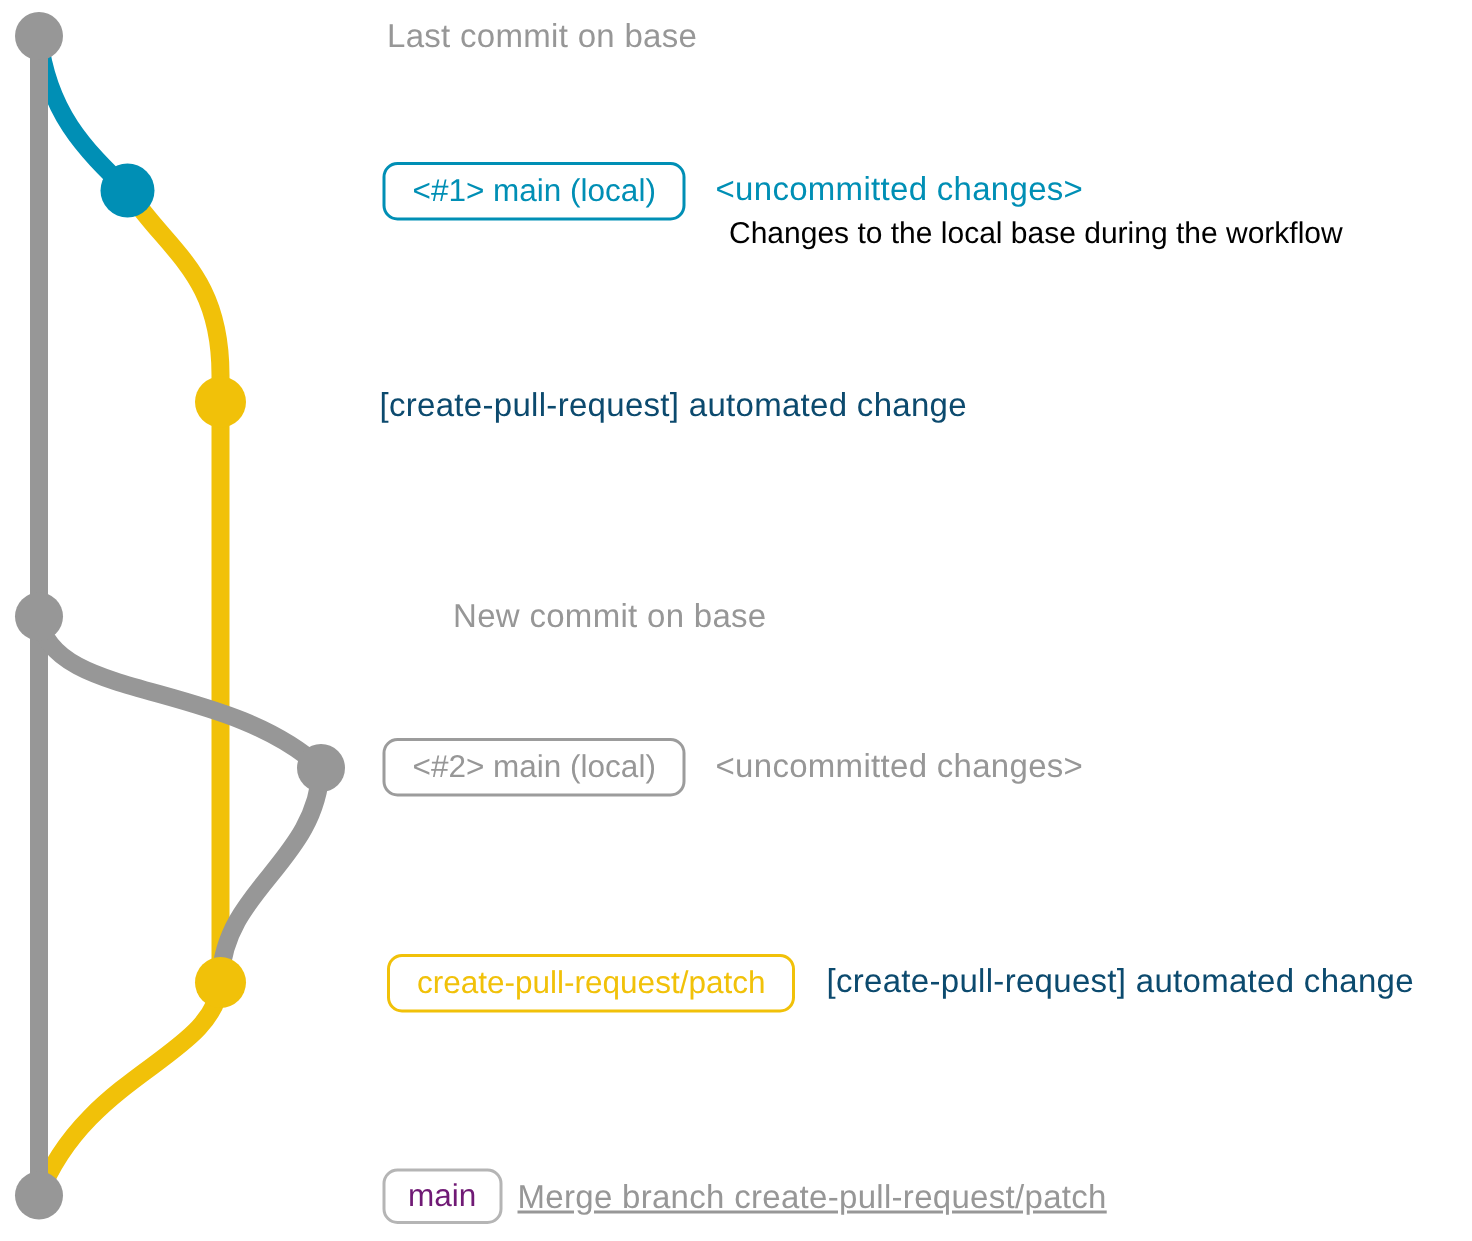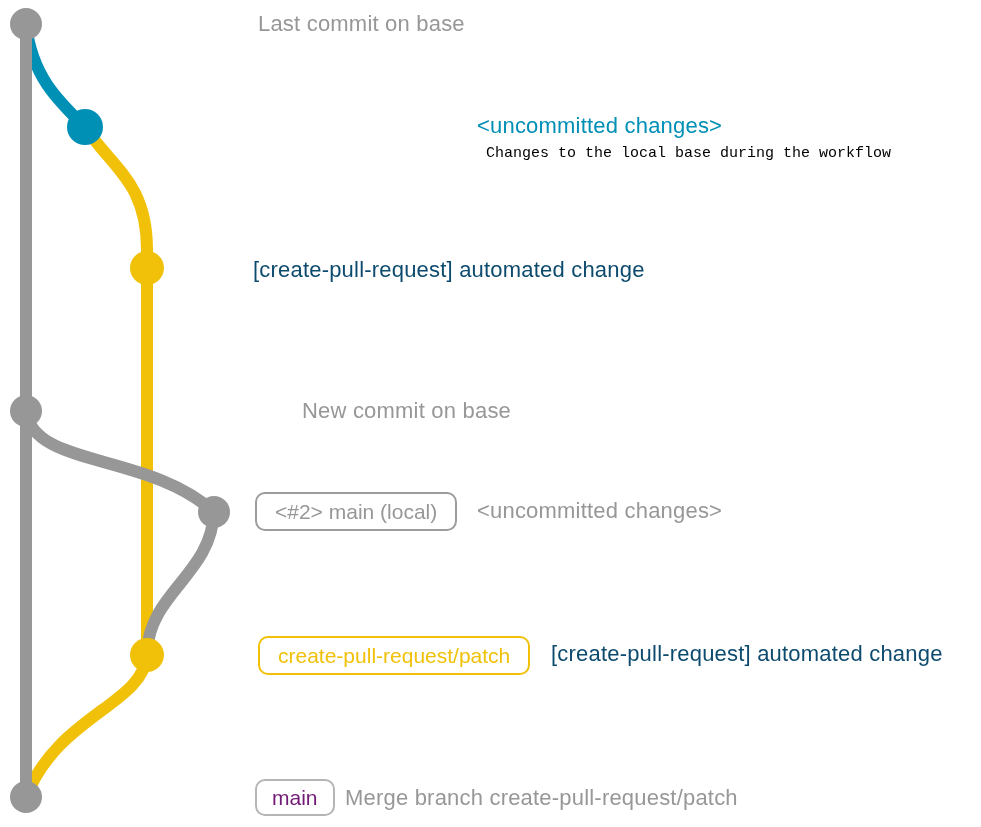--- a/index.html
+++ b/index.html
@@ -17,22 +17,22 @@
     font-size:22px;
     white-space:nowrap;
     letter-spacing:0.2px;
   }
   .msg.gray   { color:#979797; }
   .msg.teal   { color:#008fb5; }
   .msg.yellow { color:#0c4a6e; }
 
   .note {
     position:absolute;
-    font-family:Liberation Mono, monospace;
-    font-size:15px;
+    font-family:Liberation Sans, sans-serif;
+    font-size:20px;
     color:#000000;
     white-space:nowrap;
   }
 
   .tag {
     position:absolute;
     display:inline-flex;
     align-items:center;
     justify-content:center;
     height:39px;
@@ -72,29 +72,30 @@
     <circle cx="85" cy="127" r="18" fill="#008fb5"></circle>
     <circle cx="147" cy="268" r="17" fill="#f1c109"></circle>
     <circle cx="26" cy="411" r="16" fill="#979797"></circle>
     <circle cx="214" cy="512" r="16" fill="#979797"></circle>
     <circle cx="147" cy="655" r="17" fill="#f1c109"></circle>
     <circle cx="26" cy="797" r="16" fill="#979797"></circle>
   </svg>
 
   <div class="msg gray" style="left:258px; top:11px;">Last commit on base</div>
 
+  <div class="tag teal" style="left:255px; top:108px;">&lt;#1&gt; main (local)</div>
   <div class="msg teal" style="left:477px; top:113px;">&lt;uncommitted changes&gt;</div>
   <div class="note" style="left:486px; top:145px;">Changes to the local base during the workflow</div>
 
   <div class="msg yellow" style="left:253px; top:257px;">[create-pull-request] automated change</div>
 
   <div class="msg gray" style="left:258px; top:398px;margin-left:44px;">New commit on base</div>
 
   <div class="tag gray" style="left:255px; top:492px;">&lt;#2&gt; main (local)</div>
   <div class="msg gray" style="left:477px; top:498px;">&lt;uncommitted changes&gt;</div>
 
   <div class="tag yellow" style="left:258px; top:636px;">create-pull-request/patch</div>
   <div class="msg yellow" style="left:551px; top:641px;">[create-pull-request] automated change</div>
 
   <div class="tag muted" style="left:255px; top:779px;">main</div>
-  <div class="msg gray" style="left:345px; top:785px;">Merge branch create-pull-request/patch</div>
+  <div class="msg gray" style="left:345px; top:785px;text-decoration:underline;">Merge branch create-pull-request/patch</div>
 
 </div>
 
 </body></html>

